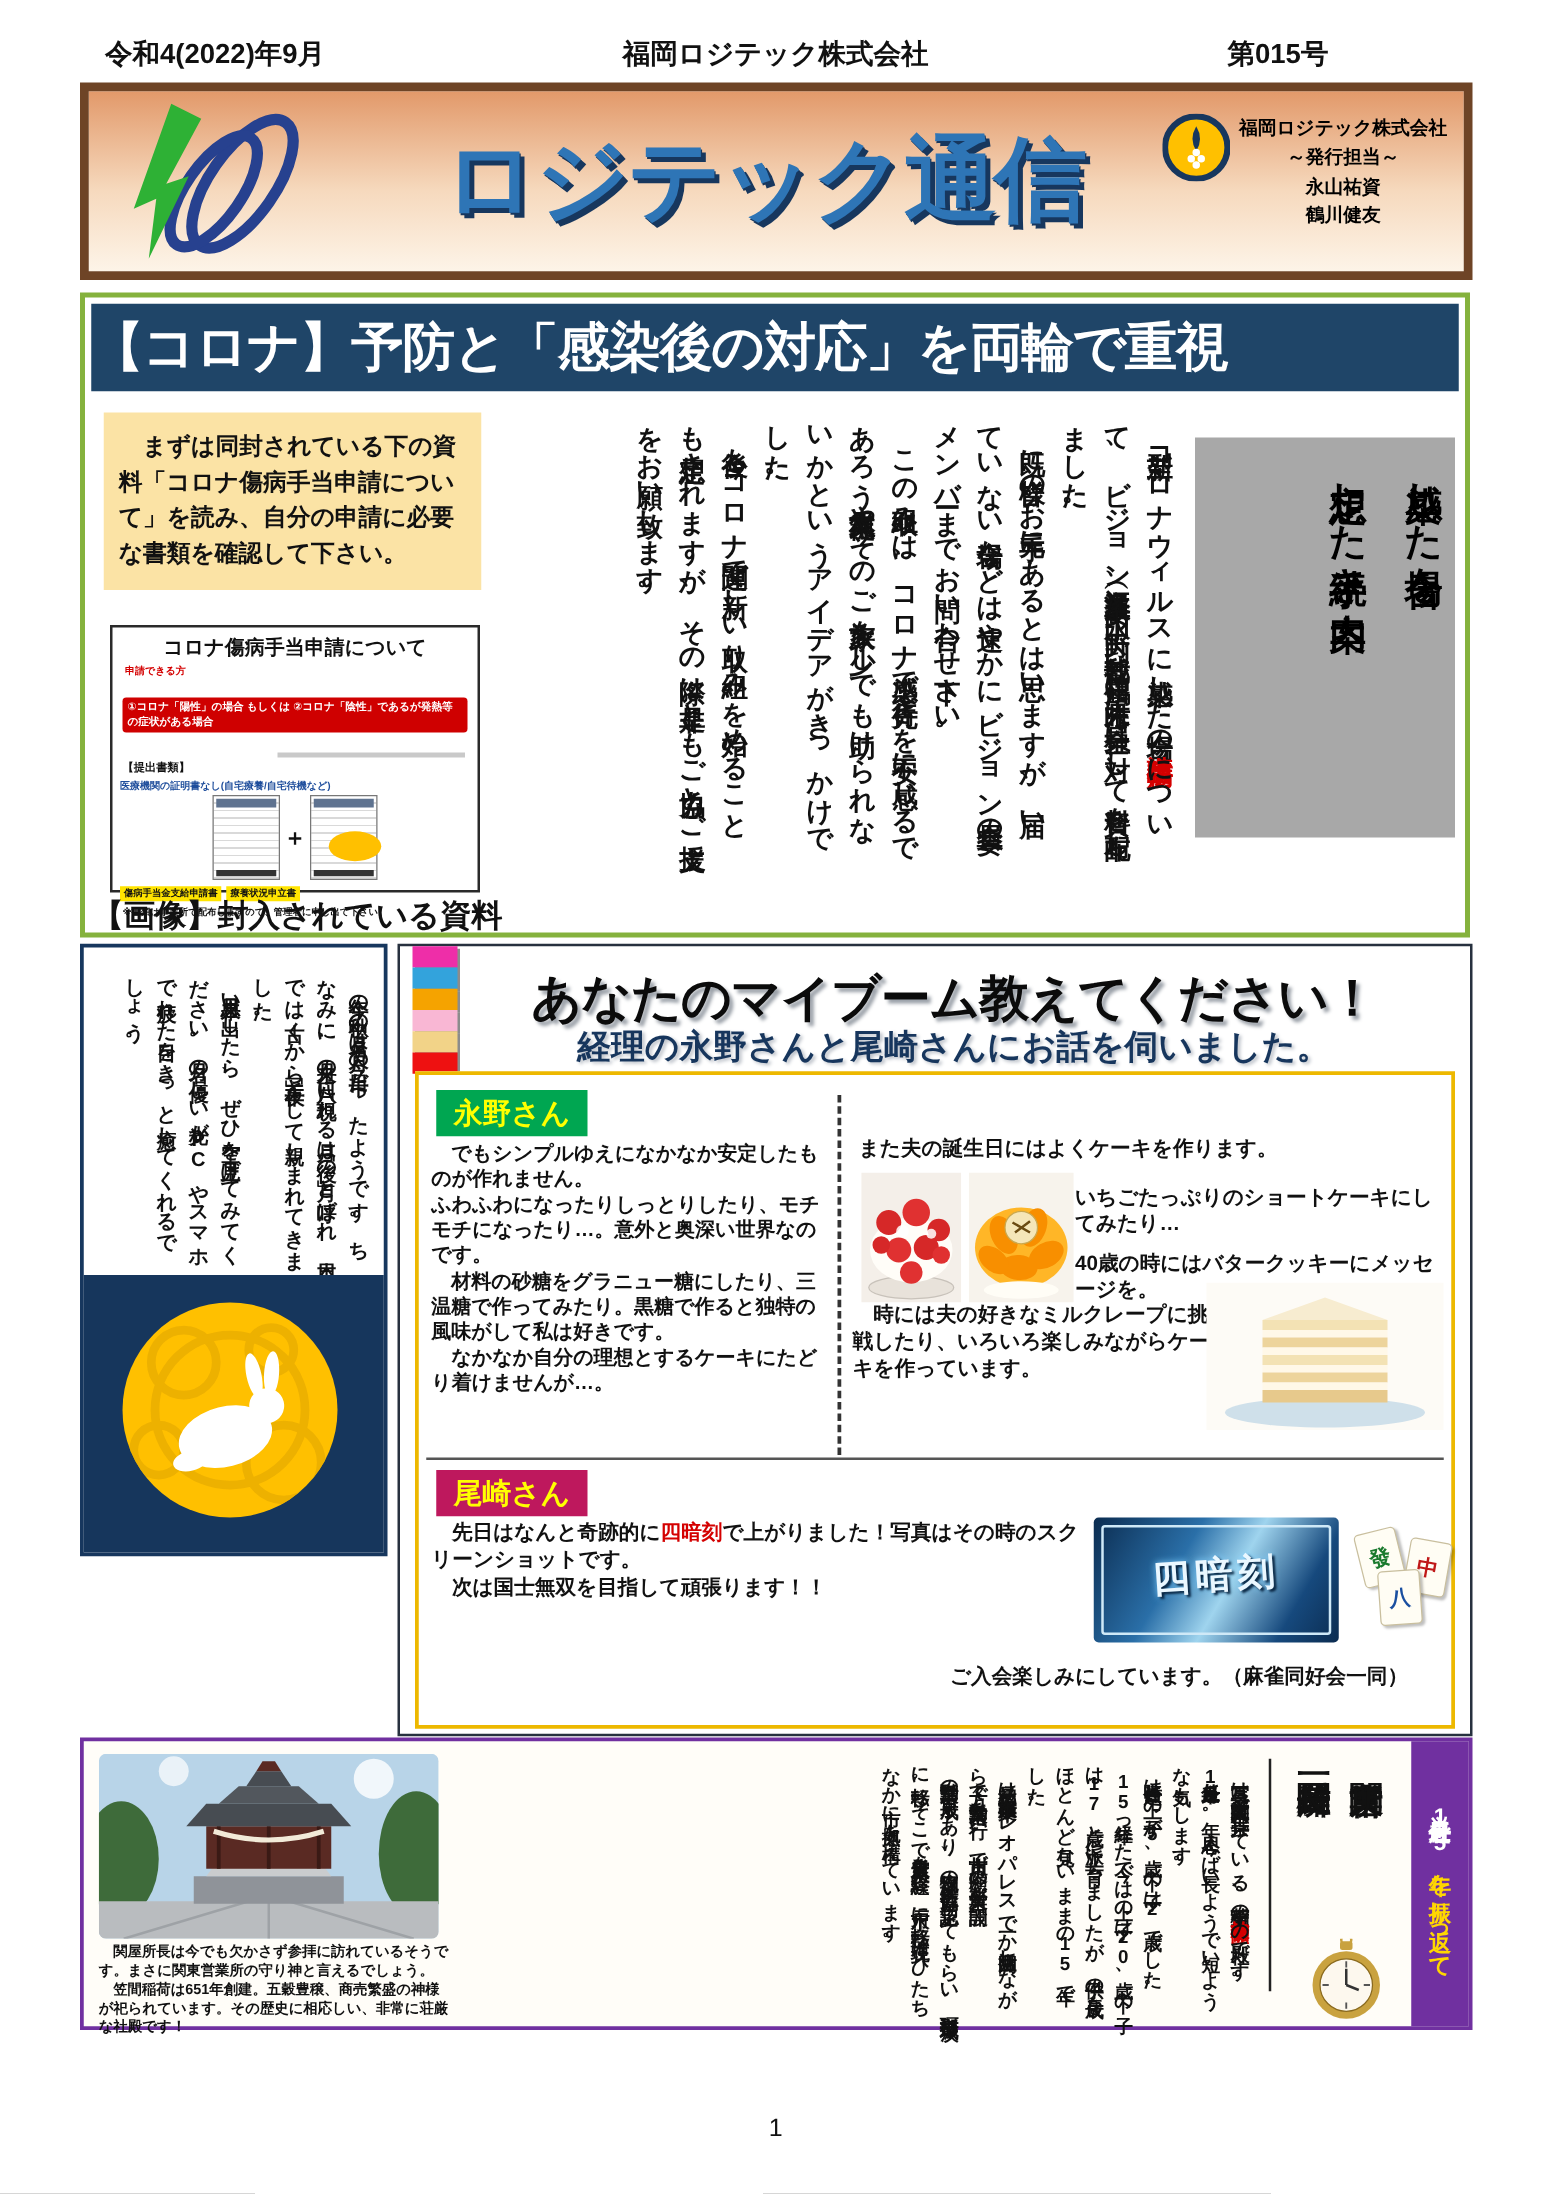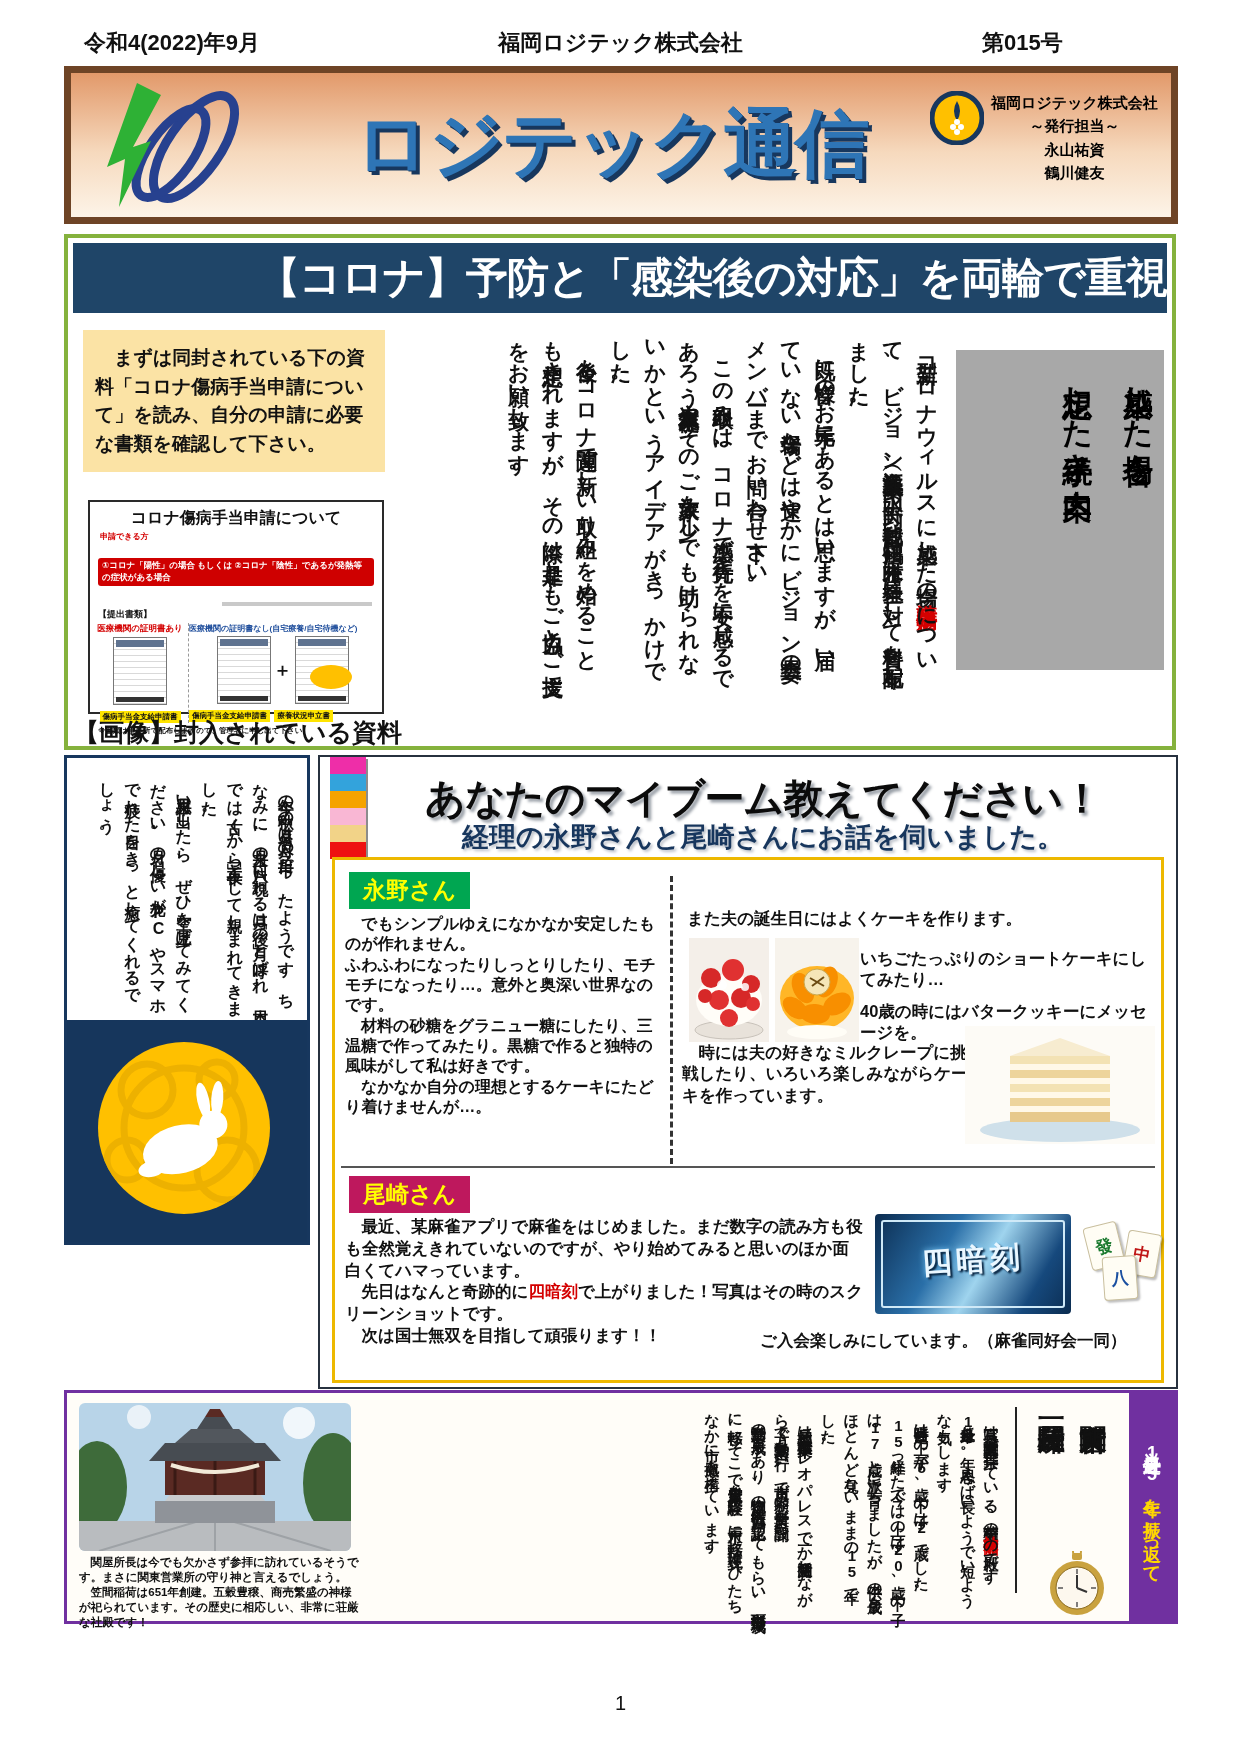--- a/index.html
+++ b/index.html
@@ -19,21 +19,21 @@
   .banner{top:66px;left:64px;width:1100px;height:144px;border:7px solid #6e4426;
           background:linear-gradient(#e2996a,#f6d9bd 55%,#fdf4e8);}
   .logo{left:18px;top:8px;}
   .banner-title{left:215px;right:235px;top:22px;text-align:center;font-size:74px;letter-spacing:-2px;
                 color:#2e75b6;text-shadow:4px 4px 0 #17375e,1px 1px 0 #17375e;}
   .pub{right:6px;top:18px;width:235px;display:flex;align-items:flex-start;}
   .pub-txt{flex:1;text-align:center;font-size:15px;line-height:1.55;color:#000;}
 
   
   .covid{top:234px;left:64px;width:1104px;height:508px;border:4px solid #85b23d;background:#fff;}
-  .covid-bar{left:5px;right:5px;top:5px;height:70px;background:#1f4568;color:#fff;text-align:right;
+  .covid-bar{left:5px;right:5px;top:5px;height:70px;background:#1f4568;color:#fff;text-align:left;
              font-size:42px;line-height:70px;letter-spacing:-1px;}
   .covid-side{right:8px;top:112px;width:208px;height:306px;background:#a8a8a8;color:#000;
               font-size:30px;line-height:1.75;padding-top:14px;text-align:start;}
   .covid-side p{margin-left:8px;}
   .covid-art{right:228px;top:88px;height:354px;font-size:21px;line-height:1.62;letter-spacing:-1px;}
   .red{color:#d40000;}
   .notice{left:15px;top:92px;width:278px;background:#fbe3a5;padding:14px 12px;font-size:19px;line-height:1.5;}
 
   .figure{left:20px;top:262px;width:292px;height:210px;background:#fff;border:2px solid #2a2a2a;font-weight:700;}
   .fig-title{text-align:center;font-size:16px;margin-top:6px;}
@@ -164,27 +164,20 @@
 
     <div class="abs notice">　まずは同封されている下の資料「コロナ傷病手当申請について」を読み、自分の申請に必要な書類を確認して下さい。</div>
 
     <div class="abs figure">
       <div class="fig-title">コロナ傷病手当申請について</div>
       <div class="fig-elig">申請できる方</div>
       <div class="fig-band">①コロナ「陽性」の場合 もしくは ②コロナ「陰性」であるが発熱等の症状がある場合</div>
       <div class="fig-note"></div>
       <div class="fig-docs-label">【提出書類】</div>
       <div class="fig-cols">
-        <div class="fig-col1">
-          <div class="fig-h-red">医療機関の証明書あり</div>
-          <div class="docrow">
-              <div class="doc"></div>
-            </div>
-          <span class="ylabel">傷病手当金支給申請書</span>
-        </div>
         <div class="fig-col2">
           <div class="fig-h-blue">医療機関の証明書なし(自宅療養/自宅待機など)</div>
           <div class="docrow">
             <div class="doc"></div>
             <span class="plus">＋</span>
             <div class="doc">
                 <span class="bubble"></span>
               </div>
           </div>
           <span class="ylabel">傷病手当金支給申請書</span>
@@ -312,21 +305,20 @@
             <rect x="45" y="86" width="100" height="10" fill="#e7c98c"></rect>
           </g>
           <path d="M45 30 L145 30 L95 12 Z" fill="#f7ecd0"></path>
         </svg>
       </div>
 
       <div class="abs ohr"></div>
       <div class="badge badge-o">尾崎さん</div>
 
       <div class="abs otext">
-        <p>　最近、某麻雀アプリで麻雀をはじめました。まだ数字の読み方も役も全然覚えきれていないのですが、やり始めてみると思いのほか面白くてハマっています。</p>
         <p><span>　先日はなんと奇跡的に</span><span class="red">四暗刻</span><span>で上がりました！写真はその時のスクリーンショットです。</span></p>
         <p>　次は国士無双を目指して頑張ります！！</p>
       </div>
 
       <div class="mj">
         <div class="mj-inner"></div>
         <div class="mj-txt">四暗刻</div>
       </div>
 
       <div class="abs tiles">

